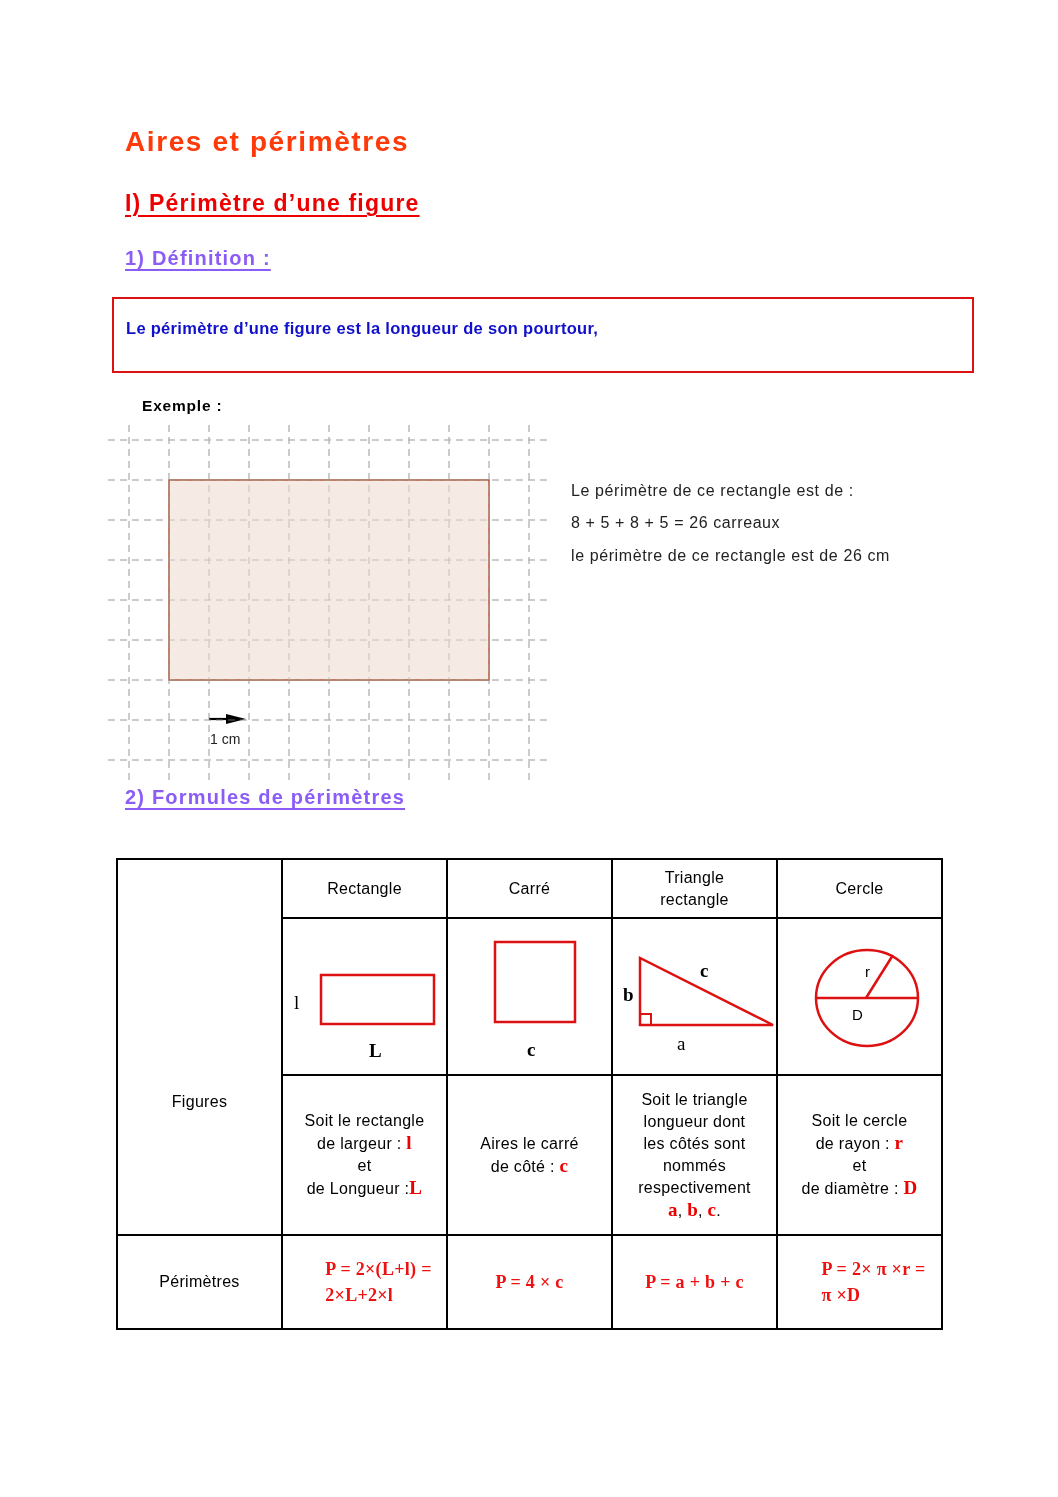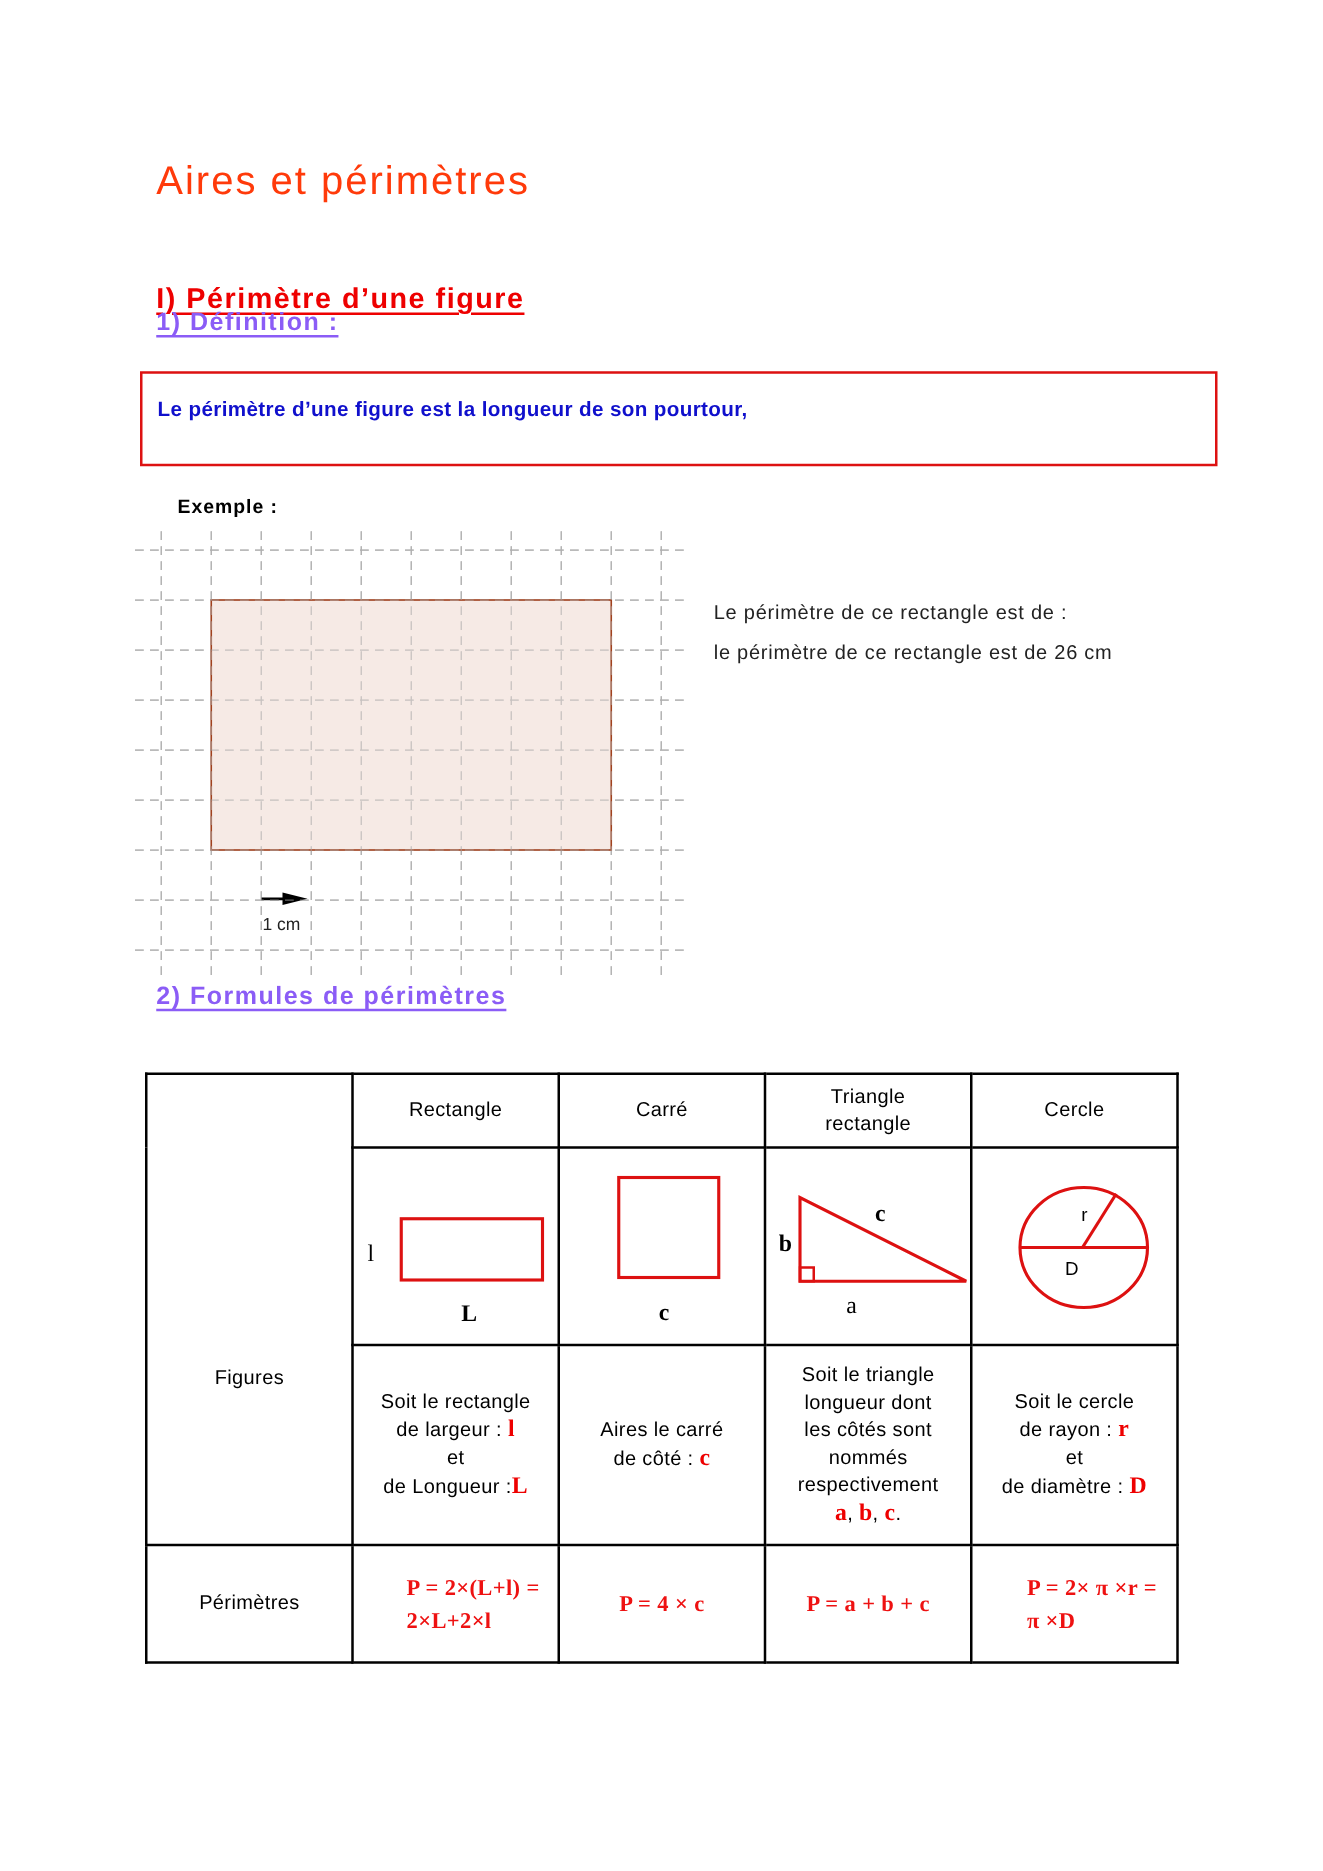--- a/index.html
+++ b/index.html
@@ -1,20 +1,20 @@
 <!DOCTYPE html>
 <html><head>
 <meta charset="utf-8">
 <style>
   html, body { margin:0; padding:0; background:#ffffff; }
   body { width:1058px; height:1497px; position:relative; overflow:hidden;
          font-family:"Liberation Sans", sans-serif; color:#000; }
   .abs { position:absolute; }
-  .title { left:125px; top:126px; font-size:32px; font-weight:normal; color:#ff3a0a; letter-spacing:1.6px; white-space:nowrap; }
-  .h1 { left:125px; top:190px; font-size:23px; font-weight:bold; color:#ee0000; text-decoration:underline; text-decoration-thickness:2px; text-underline-offset:4px; letter-spacing:1.2px; white-space:nowrap;margin-top:35px; }
+  .title { left:125px; top:126px; font-size:28px; font-weight:bold; color:#ff3a0a; letter-spacing:1.6px; white-space:nowrap; }
+  .h1 { left:125px; top:190px; font-size:23px; font-weight:bold; color:#ee0000; text-decoration:underline; text-decoration-thickness:2px; text-underline-offset:4px; letter-spacing:1.2px; white-space:nowrap; }
   .h2 { left:125px; top:247px; font-size:20px; font-weight:bold; color:#8b5cf6; text-decoration:underline; text-decoration-thickness:2px; text-underline-offset:4px; letter-spacing:1.2px; white-space:nowrap; }
   .h2b { left:125px; top:786px; }
   .defbox { left:112px; top:297px; width:830px; height:72px; border:2px solid #dd1111; box-sizing:content-box;padding-left:28px; }
   .deftext { position:absolute; left:12px; top:18px; font-size:16.5px; font-weight:bold; color:#1010cc; line-height:22px; letter-spacing:0.3px; white-space:nowrap; }
   .exemple { left:142px; top:397px; font-size:15.5px; font-weight:bold; letter-spacing:0.8px; }
   .grid { left:100px; top:415px; }
   .explain { left:571px; top:475px; font-size:16px; color:#222; letter-spacing:0.6px; line-height:32.3px; white-space:nowrap; }
   table.formulas { position:absolute; left:116px; top:858px; border-collapse:collapse; }
   table.formulas td { border:2px solid #000; text-align:center; vertical-align:middle; font-size:16px; padding:0; line-height:22px; letter-spacing:0.3px; }
   td.c0 { width:163px; }
@@ -93,20 +93,21 @@
       <line x1="8" x2="448" y1="185" y2="185" stroke="#b0b0b0" stroke-width="1" stroke-dasharray="7,5"></line>
       <line x1="8" x2="448" y1="225" y2="225" stroke="#b0b0b0" stroke-width="1" stroke-dasharray="7,5"></line>
       <line x1="8" x2="448" y1="265" y2="265" stroke="#b0b0b0" stroke-width="1" stroke-dasharray="7,5"></line>
       <line x1="8" x2="448" y1="305" y2="305" stroke="#b0b0b0" stroke-width="1" stroke-dasharray="7,5"></line>
       <line x1="8" x2="448" y1="345" y2="345" stroke="#b0b0b0" stroke-width="1" stroke-dasharray="7,5"></line>
     </g>
   </svg>
 
 <div class="abs explain">
   <div>Le périmètre de ce rectangle est de :</div>
+  <div>8 +  5 + 8  + 5 = 26 carreaux</div>
   <div>le périmètre de ce rectangle est de 26 cm</div>
 </div>
 
 <div class="abs h2 h2b">2) Formules de périmètres</div>
 
 <table class="formulas">
   <tbody>
       <tr class="r-head">
     <td class="c0" rowspan="3"><span style="position:relative; top:55px;">Figures</span></td>
     <td class="cx"><span>Rectangle</span></td>

